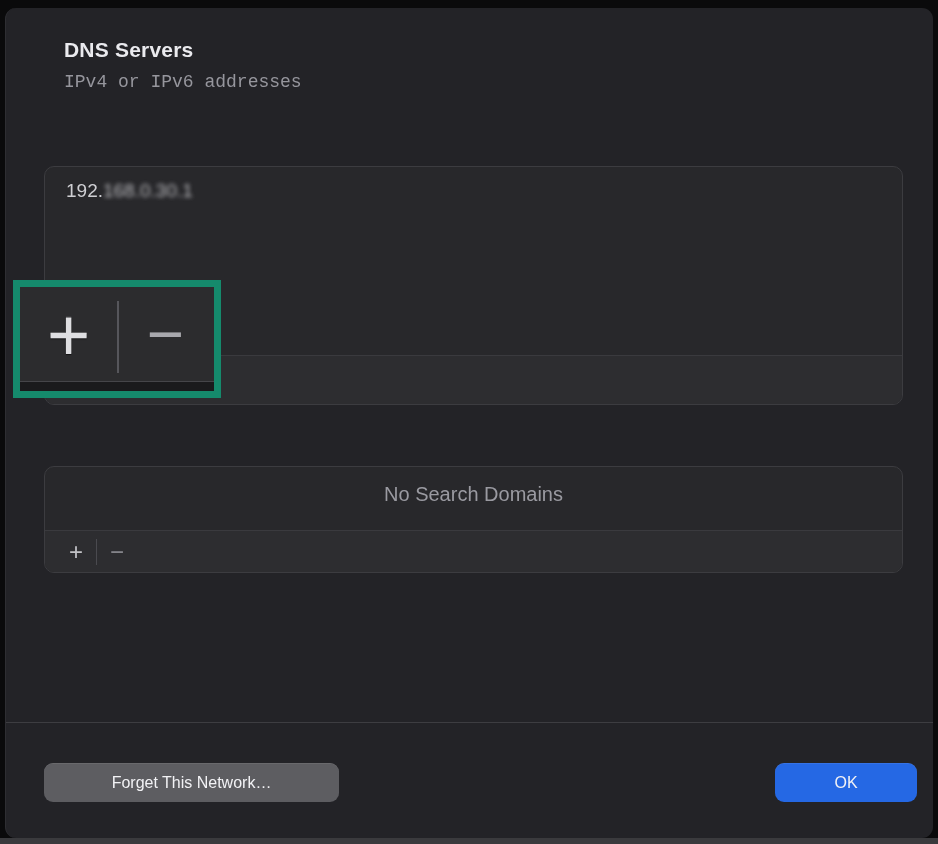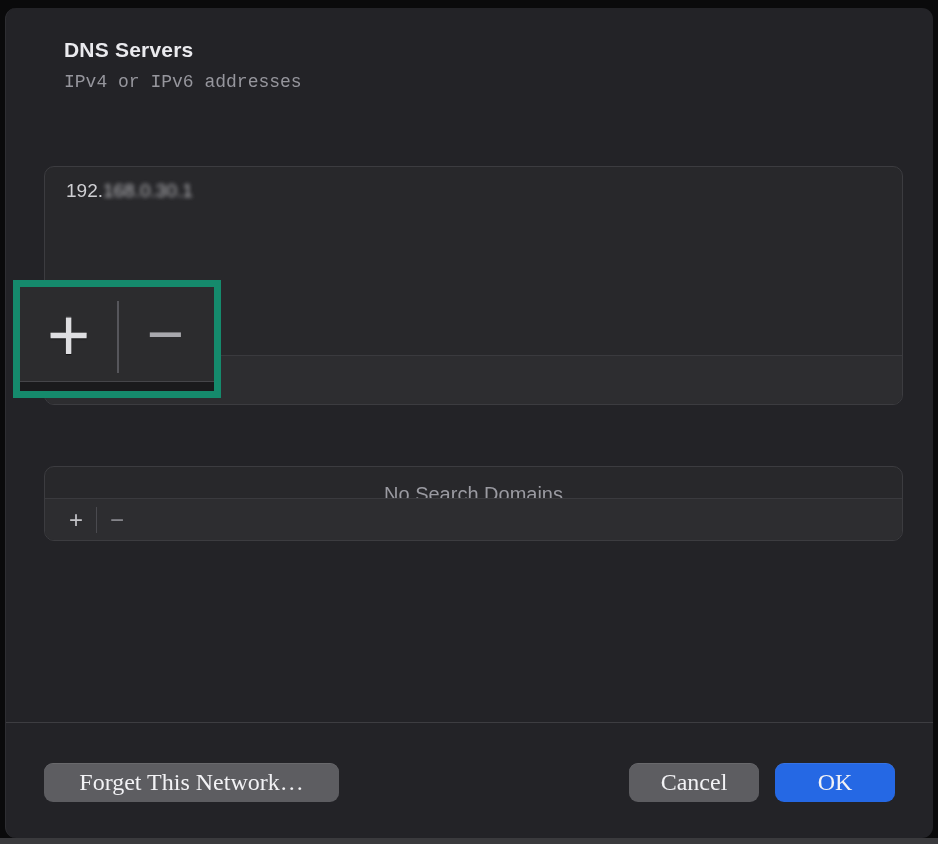--- a/index.html
+++ b/index.html
@@ -66,21 +66,21 @@
     opacity: 0.85;
   }
   .box-footer {
     position: absolute;
     left: 0; right: 0; bottom: 0;
     background: #2d2d30;
     border-top: 1px solid #3a3a3e;
   }
   .dns-footer { height: 49px; }
   .search-title { top: 412px; }
-  .search-box { top: 458px; height: 75px; }
+  .search-box { top: 458px; height: 107px; }
   .empty-row {
     position: absolute;
     left: 0; right: 0; top: 0;
     height: 55px;
     display: flex;
     align-items: center;
     justify-content: center;
   }
   .empty-text {
     color: #9a9aa1;
@@ -164,30 +164,30 @@
     height: 1px;
     background: #3d3d41;
   }
   .action-btn {
     position: absolute;
     top: 755px;
     height: 39px;
     border: none;
     border-radius: 9px;
     color: #f2f2f5;
-    font-family: Liberation Serif, serif;
-    font-size: 24px;
+    font-family: Liberation Sans, sans-serif;
+    font-size: 16px;
     cursor: default;
     box-shadow: inset 0 0.5px 0 rgba(255,255,255,0.15);
   }
   .gray-btn { background: #5d5d61; }
   .forget-btn { left: 38px; width: 295px; }
   .cancel-btn { left: 623px; width: 130px; }
   .ok-btn {
-    left: 769px; width: 120px;
+    left: 769px; width: 142px;
     background: #2568e4;
   }
 </style>
 </head>
 <body>
 
 <div class="panel">
 
   <div class="section-title dns-title">DNS Servers</div>
   <div class="dns-subtitle">IPv4 or IPv6 addresses</div>
@@ -216,18 +216,17 @@
     <div class="box-footer search-footer">
       <button class="mini-btn mini-plus"><span>+</span></button>
       <div class="mini-divider"></div>
       <button class="mini-btn mini-minus"><span>−</span></button>
     </div>
   </div>
 
   <div class="full-divider"></div>
 
   <button class="action-btn gray-btn forget-btn">Forget This Network…</button>
-  <button class="action-btn gray-btn cancel-btn">Cancel</button>
   <button class="action-btn ok-btn">OK</button>
 
 </div>
 
 <div class="bottom-bar"></div>
 
 </body></html>

